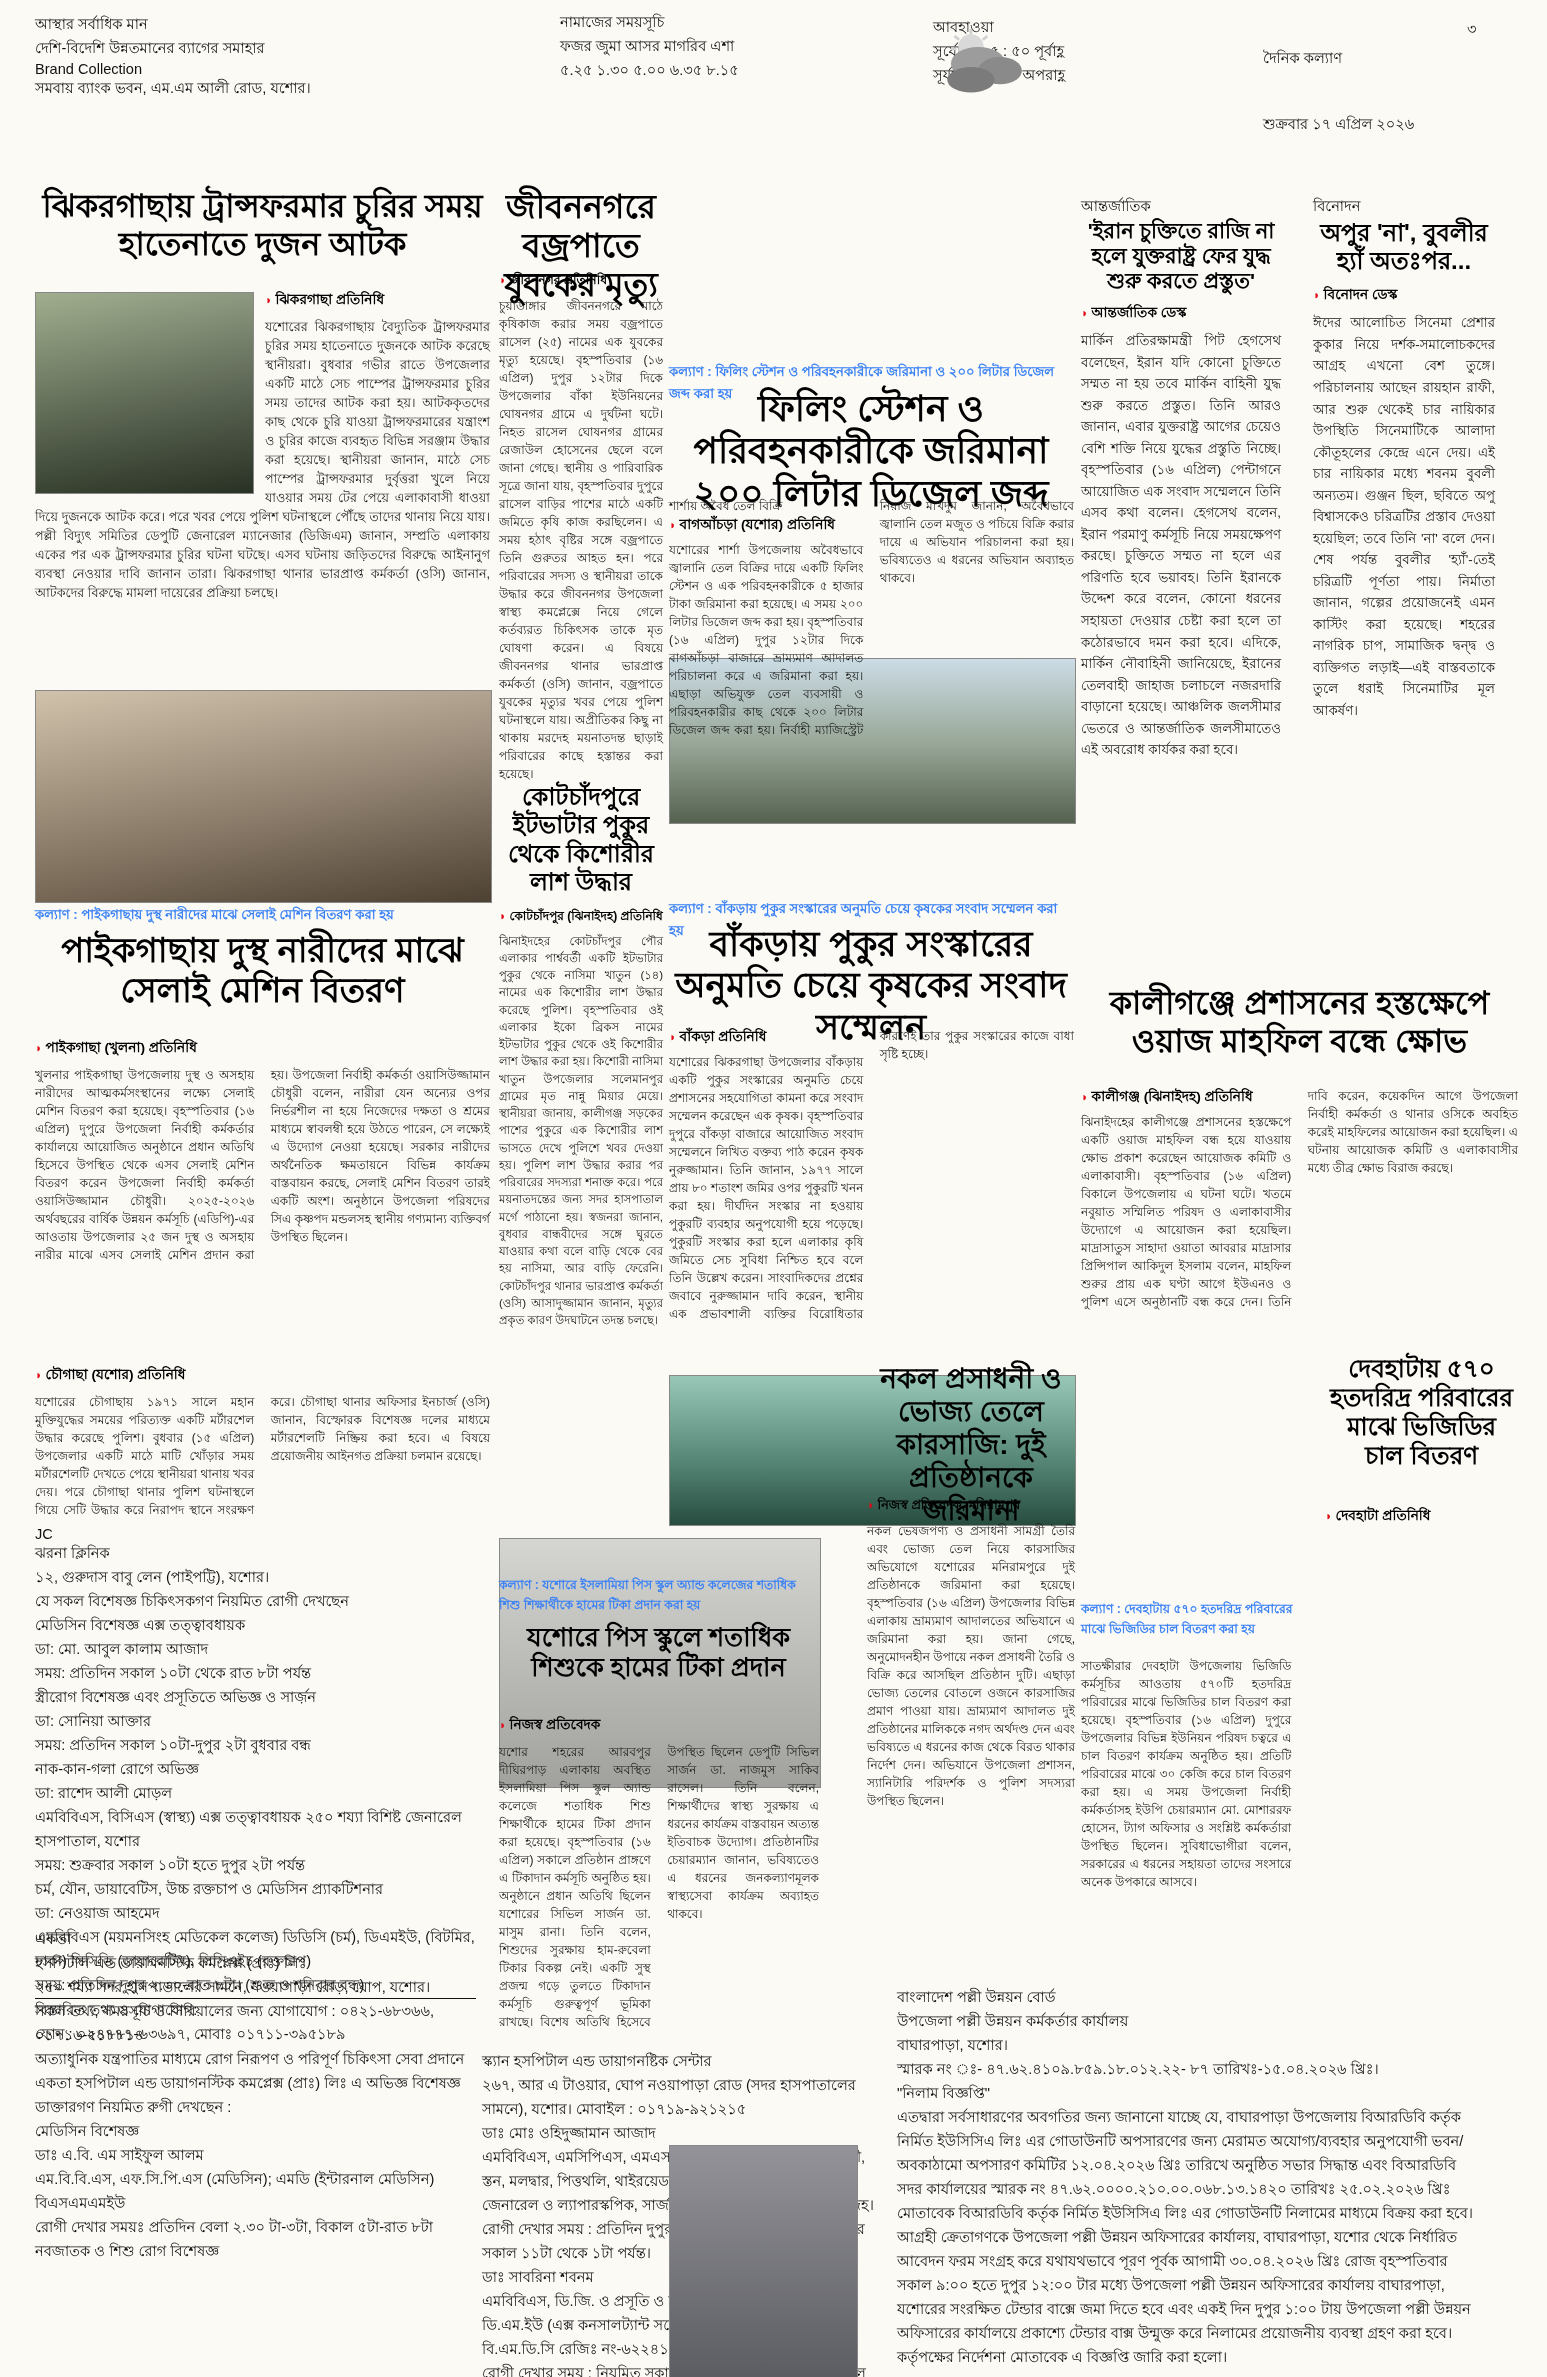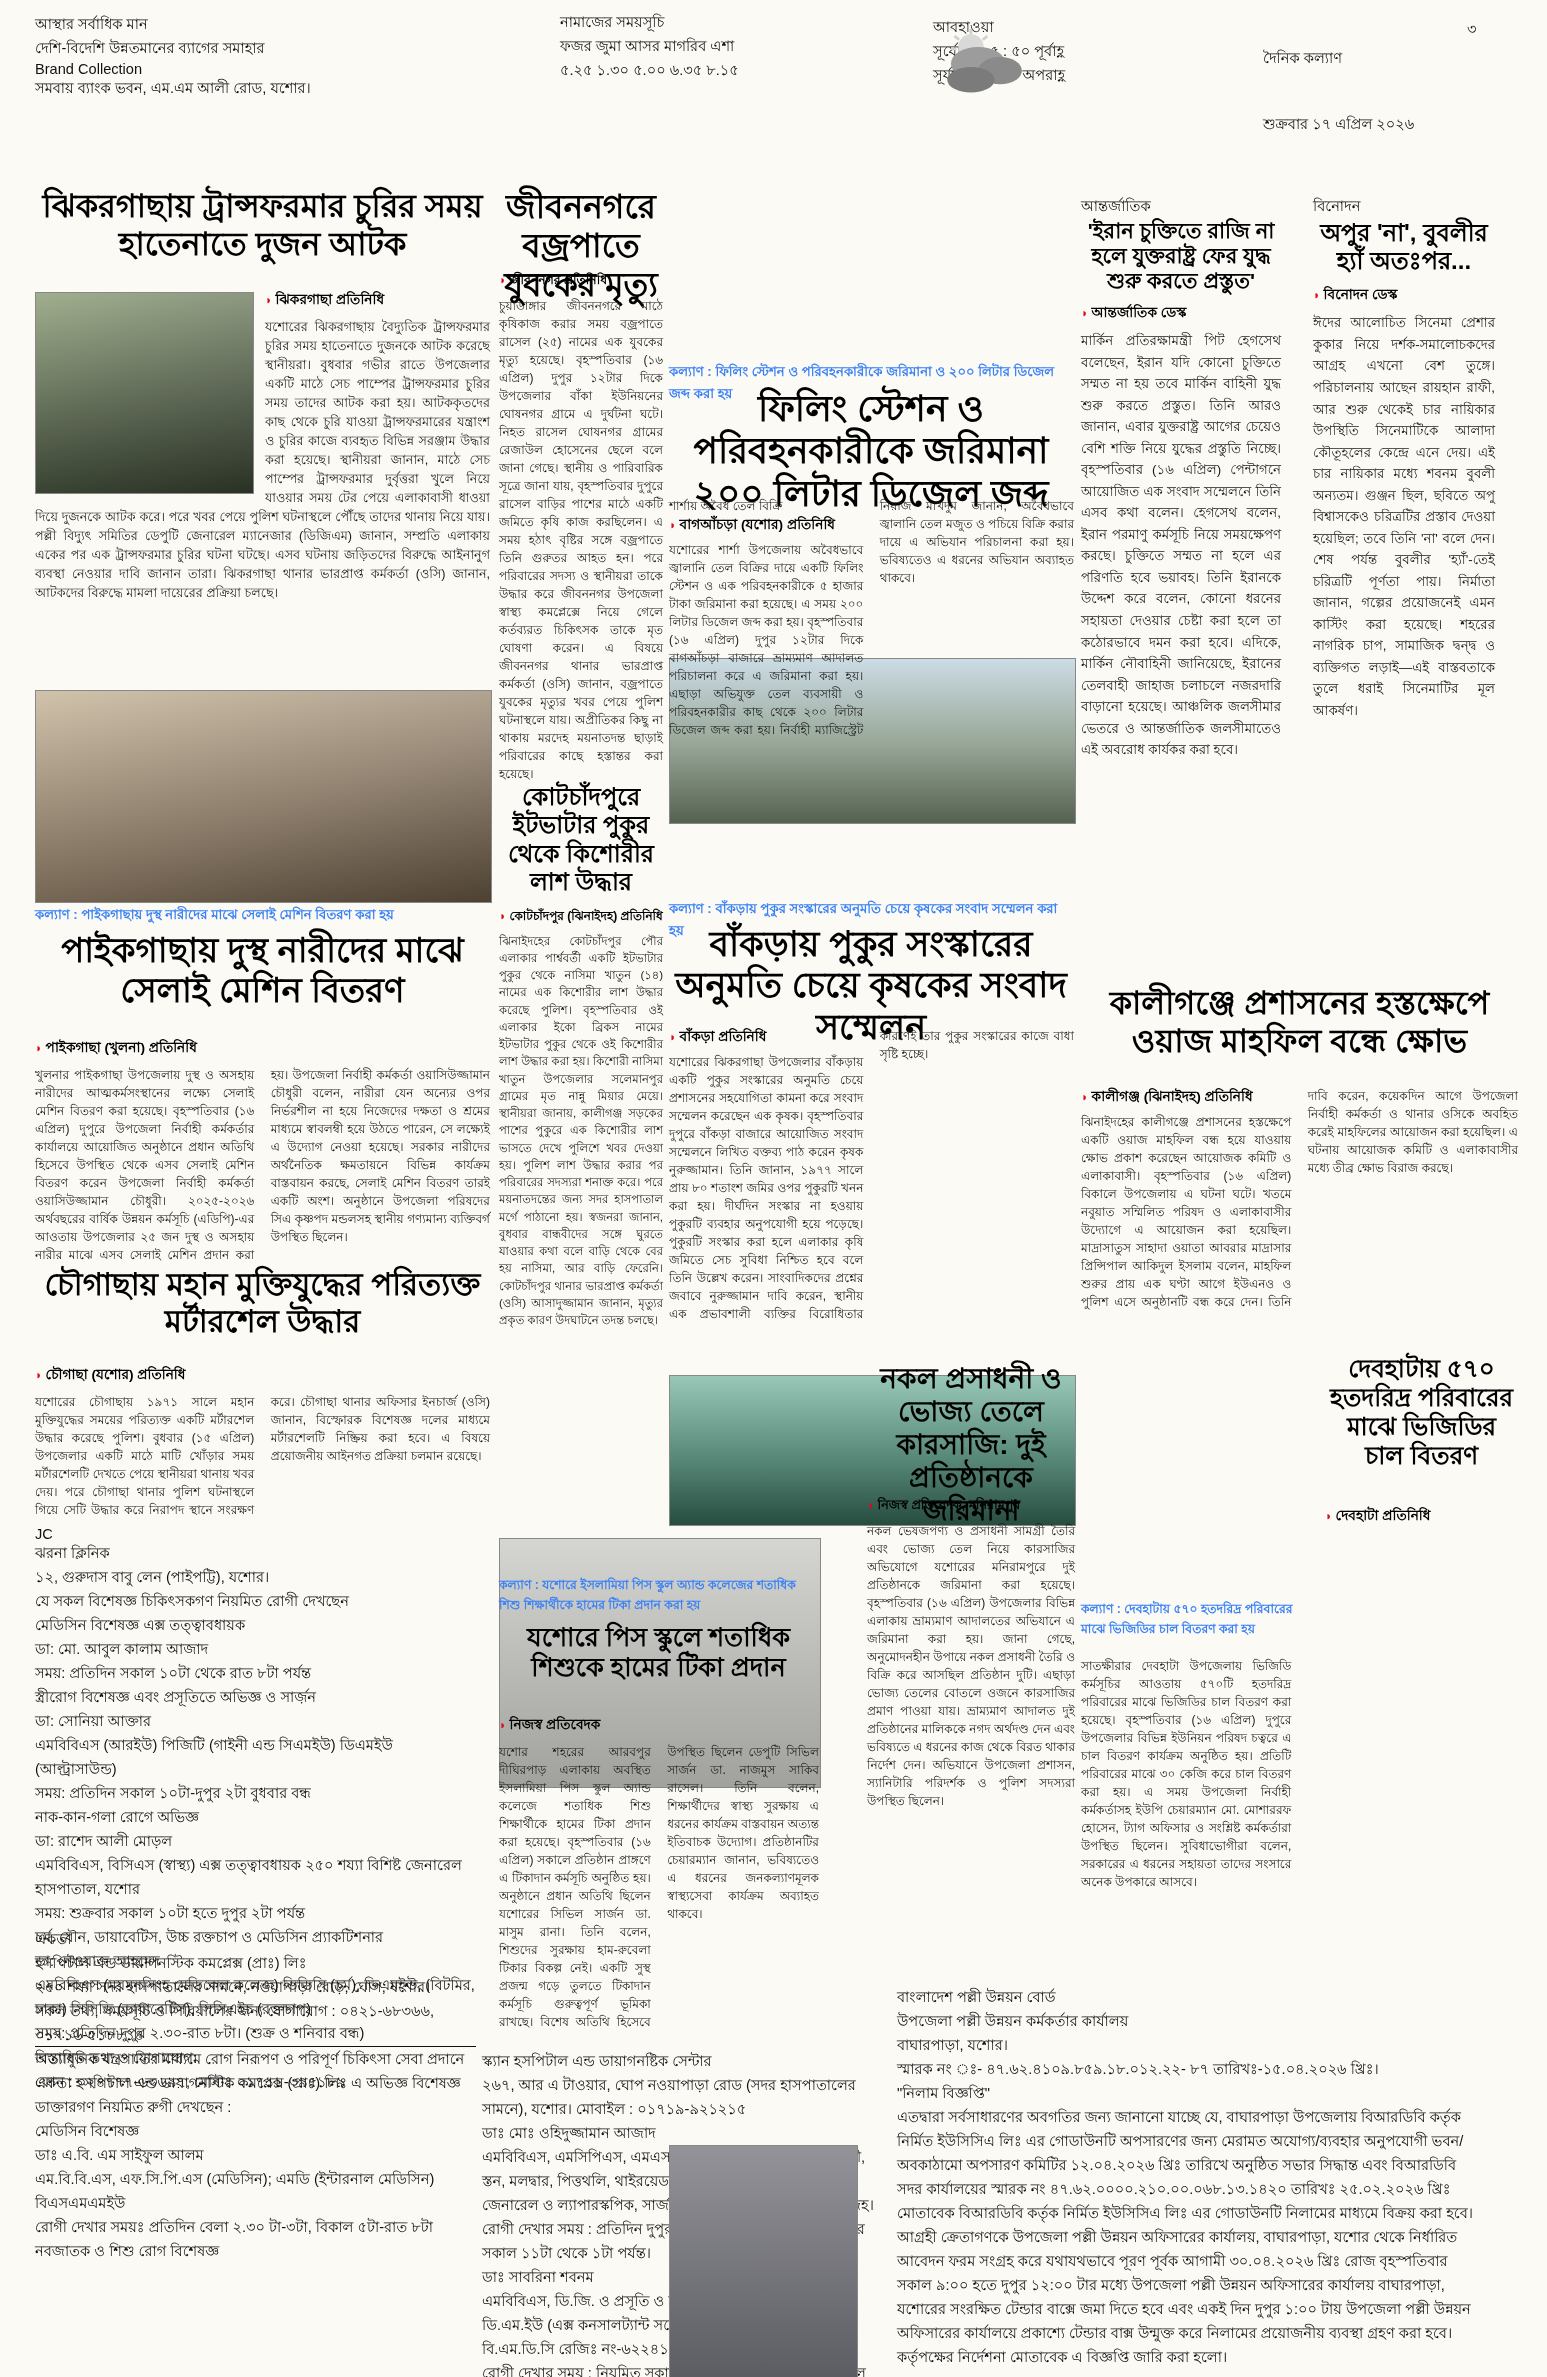--- a/index.html
+++ b/index.html
@@ -186,21 +186,20 @@
   </div>
 
   <div class="abs photo ph-sewing" style="left:35px;top:690px;width:455px;height:211px"></div>
   <div class="abs caption" style="left:35px;top:905px;width:455px">কল্যাণ : পাইকগাছায় দুস্থ নারীদের মাঝে সেলাই মেশিন বিতরণ করা হয়</div>
   <div class="abs hl" style="left:44px;top:930px;width:437px;font-size:34px">পাইকগাছায় দুস্থ নারীদের মাঝে সেলাই মেশিন বিতরণ</div>
   <div class="abs" style="left:35px;top:1036px;width:455px;height:224px">
     <div class="byline">পাইকগাছা (খুলনা) প্রতিনিধি</div>
     <div class="body-text cols2" style="height:198px;font-size:12px">খুলনার পাইকগাছা উপজেলায় দুস্থ ও অসহায় নারীদের আত্মকর্মসংস্থানের লক্ষ্যে সেলাই মেশিন বিতরণ করা হয়েছে। বৃহস্পতিবার (১৬ এপ্রিল) দুপুরে উপজেলা নির্বাহী কর্মকর্তার কার্যালয়ে আয়োজিত অনুষ্ঠানে প্রধান অতিথি হিসেবে উপস্থিত থেকে এসব সেলাই মেশিন বিতরণ করেন উপজেলা নির্বাহী কর্মকর্তা ওয়াসিউজ্জামান চৌধুরী। ২০২৫-২০২৬ অর্থবছরের বার্ষিক উন্নয়ন কর্মসূচি (এডিপি)-এর আওতায় উপজেলার ২৫ জন দুস্থ ও অসহায় নারীর মাঝে এসব সেলাই মেশিন প্রদান করা হয়। উপজেলা নির্বাহী কর্মকর্তা ওয়াসিউজ্জামান চৌধুরী বলেন, নারীরা যেন অন্যের ওপর নির্ভরশীল না হয়ে নিজেদের দক্ষতা ও শ্রমের মাধ্যমে স্বাবলম্বী হয়ে উঠতে পারেন, সে লক্ষ্যেই এ উদ্যোগ নেওয়া হয়েছে। সরকার নারীদের অর্থনৈতিক ক্ষমতায়নে বিভিন্ন কার্যক্রম বাস্তবায়ন করছে, সেলাই মেশিন বিতরণ তারই একটি অংশ। অনুষ্ঠানে উপজেলা পরিষদের সিএ কৃষ্ণপদ মন্ডলসহ স্থানীয় গণ্যমান্য ব্যক্তিবর্গ উপস্থিত ছিলেন।</div>
   </div>
 
-  <div class="abs hl" style="left:35px;top:1267px;width:455px;font-size:31px">চৌগাছায় মহান মুক্তিযুদ্ধের পরিত্যক্ত মর্টারশেল উদ্ধার</div>
   <div class="abs" style="left:35px;top:1363px;width:455px;height:153px">
     <div class="byline">চৌগাছা (যশোর) প্রতিনিধি</div>
     <div class="body-text cols2" style="height:127px;font-size:12px">যশোরের চৌগাছায় ১৯৭১ সালে মহান মুক্তিযুদ্ধের সময়ের পরিত্যক্ত একটি মর্টারশেল উদ্ধার করেছে পুলিশ। বুধবার (১৫ এপ্রিল) উপজেলার একটি মাঠে মাটি খোঁড়ার সময় মর্টারশেলটি দেখতে পেয়ে স্থানীয়রা থানায় খবর দেয়। পরে চৌগাছা থানার পুলিশ ঘটনাস্থলে গিয়ে সেটি উদ্ধার করে নিরাপদ স্থানে সংরক্ষণ করে। চৌগাছা থানার অফিসার ইনচার্জ (ওসি) জানান, বিস্ফোরক বিশেষজ্ঞ দলের মাধ্যমে মর্টারশেলটি নিষ্ক্রিয় করা হবে। এ বিষয়ে প্রয়োজনীয় আইনগত প্রক্রিয়া চলমান রয়েছে।</div>
   </div>
 
   <div class="abs ad-jharna" style="left:35px;top:1526px;width:441px;height:391px">
     <div class="jharna-head">
       <div class="jharna-logo"><span>JC</span></div>
       <div style="flex:1">
         <div class="jharna-name">ঝরনা ক্লিনিক</div>
@@ -210,21 +209,20 @@
     <div class="jharna-banner">যে সকল বিশেষজ্ঞ চিকিৎসকগণ নিয়মিত রোগী দেখছেন</div>
     <div class="jharna-grid">
       <div class="jharna-cell">
         <div class="spec">মেডিসিন বিশেষজ্ঞ এক্স তত্ত্বাবধায়ক</div>
         <div class="dname">ডা: মো. আবুল কালাম আজাদ</div>
         <div class="hours">সময়: প্রতিদিন সকাল ১০টা থেকে রাত ৮টা পর্যন্ত</div>
       </div>
       <div class="jharna-cell">
         <div class="spec">স্ত্রীরোগ বিশেষজ্ঞ এবং প্রসূতিতে অভিজ্ঞ ও সার্জ়ন</div>
         <div class="dname">ডা: সোনিয়া আক্তার</div>
-        <div class="deg">এমবিবিএস (আরইউ) পিজিটি (গাইনী এন্ড সিএমইউ) ডিএমইউ (আল্ট্রাসাউন্ড)</div>
         <div class="hours">সময়: প্রতিদিন সকাল ১০টা-দুপুর ২টা বুধবার বন্ধ</div>
       </div>
       <div class="jharna-cell" style="border-bottom:none">
         <div class="spec">নাক-কান-গলা রোগে অভিজ্ঞ</div>
         <div class="dname">ডা: রাশেদ আলী মোড়ল</div>
         <div class="deg">এমবিবিএস, বিসিএস (স্বাস্থ্য) এক্স তত্ত্বাবধায়ক ২৫০ শয্যা বিশিষ্ট জেনারেল হাসপাতাল, যশোর</div>
         <div class="hours">সময়: শুক্রবার সকাল ১০টা হতে দুপুর ২টা পর্যন্ত</div>
       </div>
       <div class="jharna-cell" style="border-bottom:none">
         <div class="spec">চর্ম, যৌন, ডায়াবেটিস, উচ্চ রক্তচাপ ও মেডিসিন প্র্যাকটিশনার</div>

